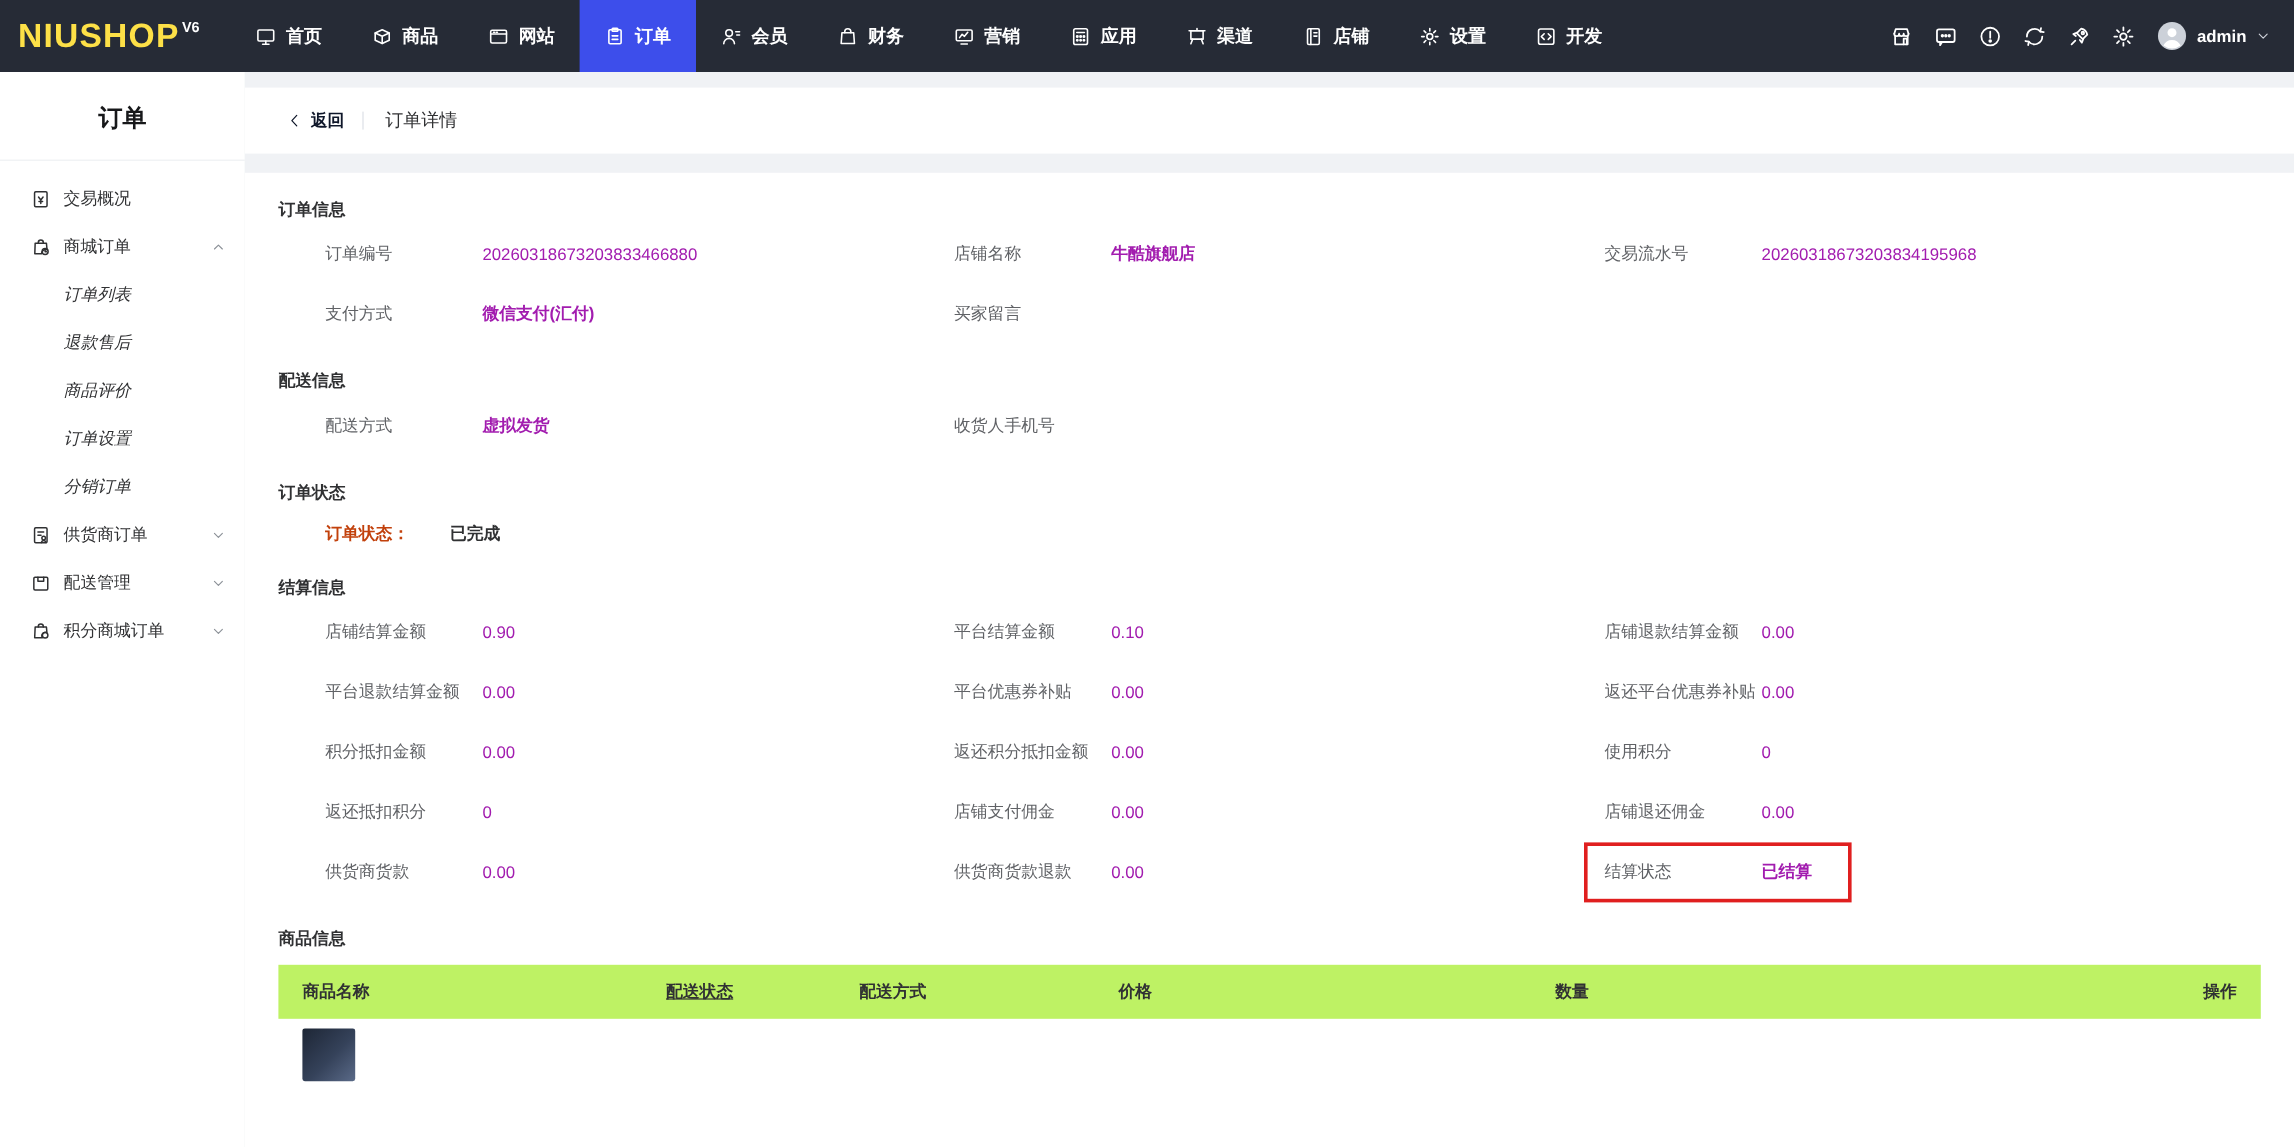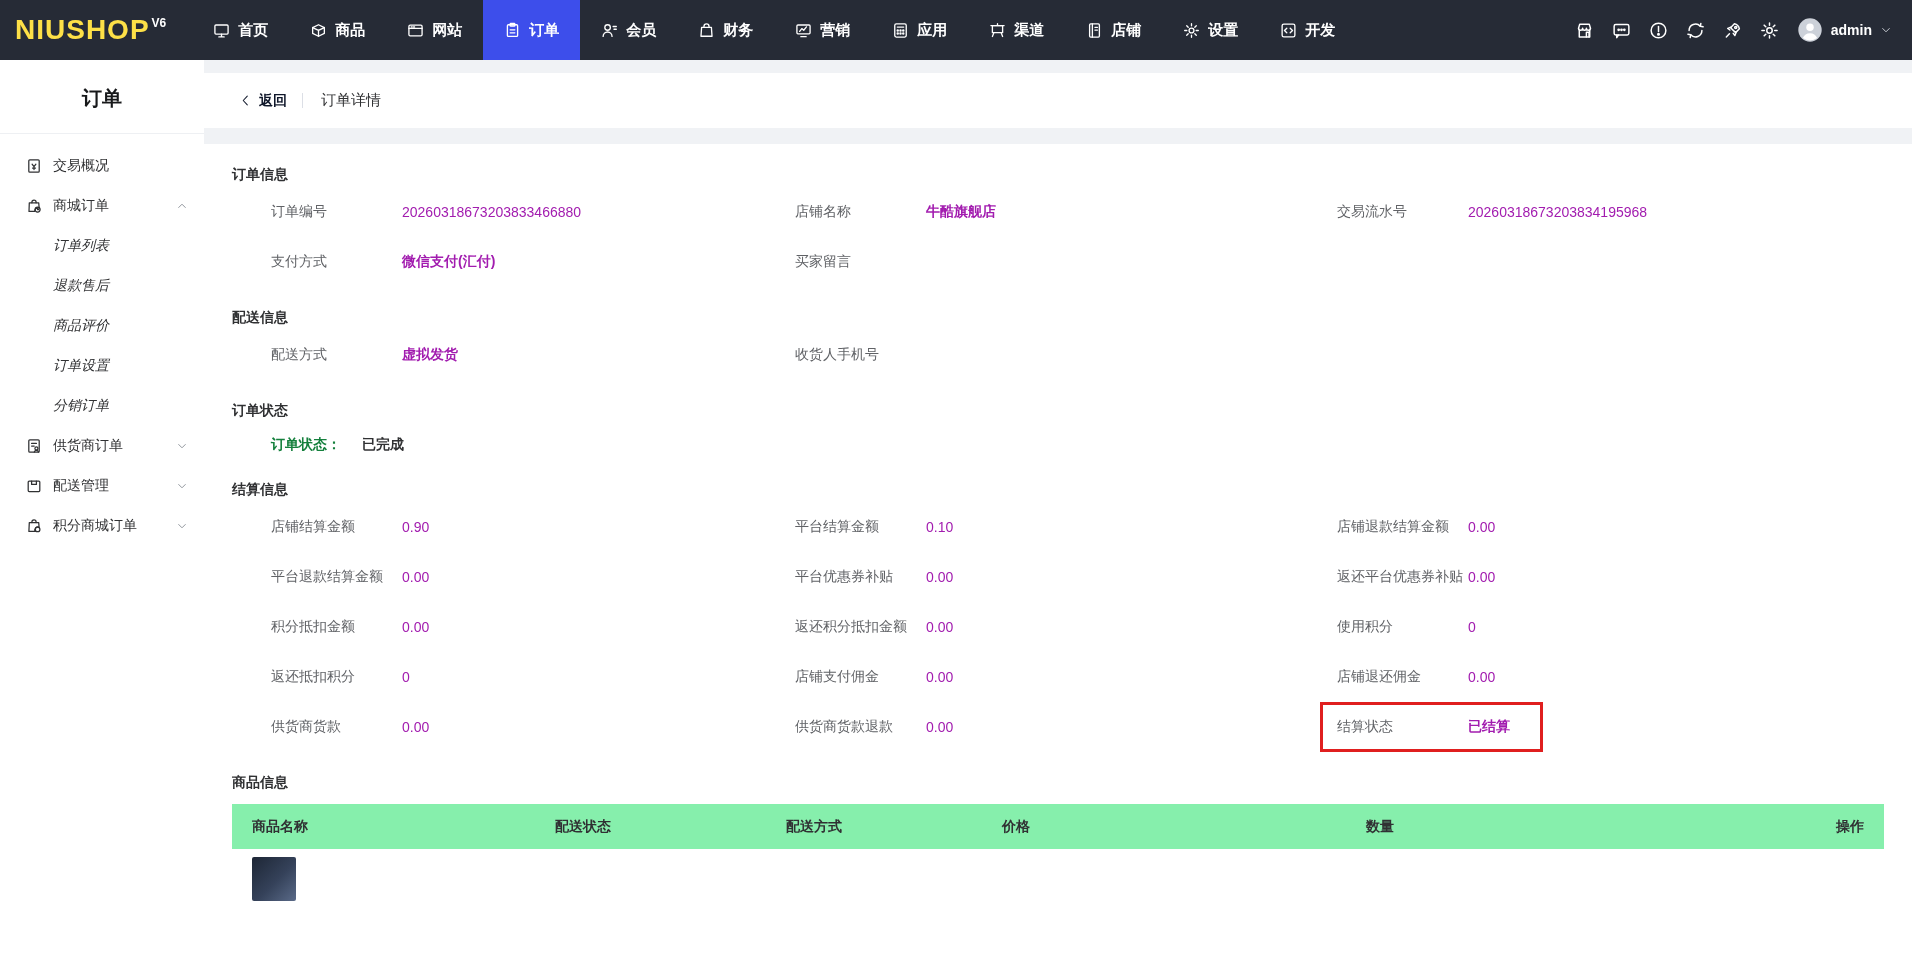--- a/index.html
+++ b/index.html
@@ -44,25 +44,25 @@
   .sec-title { font-size:14px; font-weight:700; color:#303133; }
   .mt { margin-top:22px; }
   .mt-sm { margin-top:13px; }
   .fields { display:grid; grid-template-columns:524px 542px 1fr; grid-auto-rows:50px; align-items:center; padding-left:39px; margin-top:3px; }
   .cell { display:flex; align-items:center; font-size:14px; min-width:0; }
   .cell .lbl { width:131px; flex:none; color:#606266; }
   .cell .val { color:#a21caf; }
   .val.b { font-weight:700; }
   .red-box { display:flex; align-items:center; border:3px solid var(--hl-red); margin-left:-17px; padding:13px 30px 13px 14px; }
   .status-row { display:flex; align-items:center; height:46px; padding-left:39px; font-size:14px; margin-top:2px; }
-  .status-row .s-lbl { font-weight:700; color:#15803d; margin-right:21px; }
+  .status-row .s-lbl { font-weight:700; color:#c2410c; margin-right:34px; }
   .status-row .s-val { font-weight:700; color:#303133; }
 
-  .gtable-head { display:flex; align-items:center; height:45px; background:#86efac; margin-top:12px; padding:0 20px; font-size:14px; font-weight:600; color:#303133; }
-  .gc0 { width:303px; } .gc1 { width:231px; } .gc2 { width:216px; } .gc3 { width:364px; }
+  .gtable-head { display:flex; align-items:center; height:45px; background:#bef264; margin-top:12px; padding:0 20px; font-size:14px; font-weight:600; color:#303133; }
+  .gc0 { width:303px; } .gc1 { width:161px;text-decoration:underline; } .gc2 { width:216px; } .gc3 { width:364px; }
   .gc4 { flex:1; } .gc5 { margin-left:auto; }
   .gprod { width:44px; height:44px; margin:8px 0 0 20px; border-radius:2px; cursor:pointer;
     background:linear-gradient(135deg,#1d2635 0%,#35425a 55%,#5a6a88 100%); }
 </style>
 </head>
 <body>
 
 <div class="app">
 
   <div class="topnav" style="background: rgb(38, 43, 54);">

